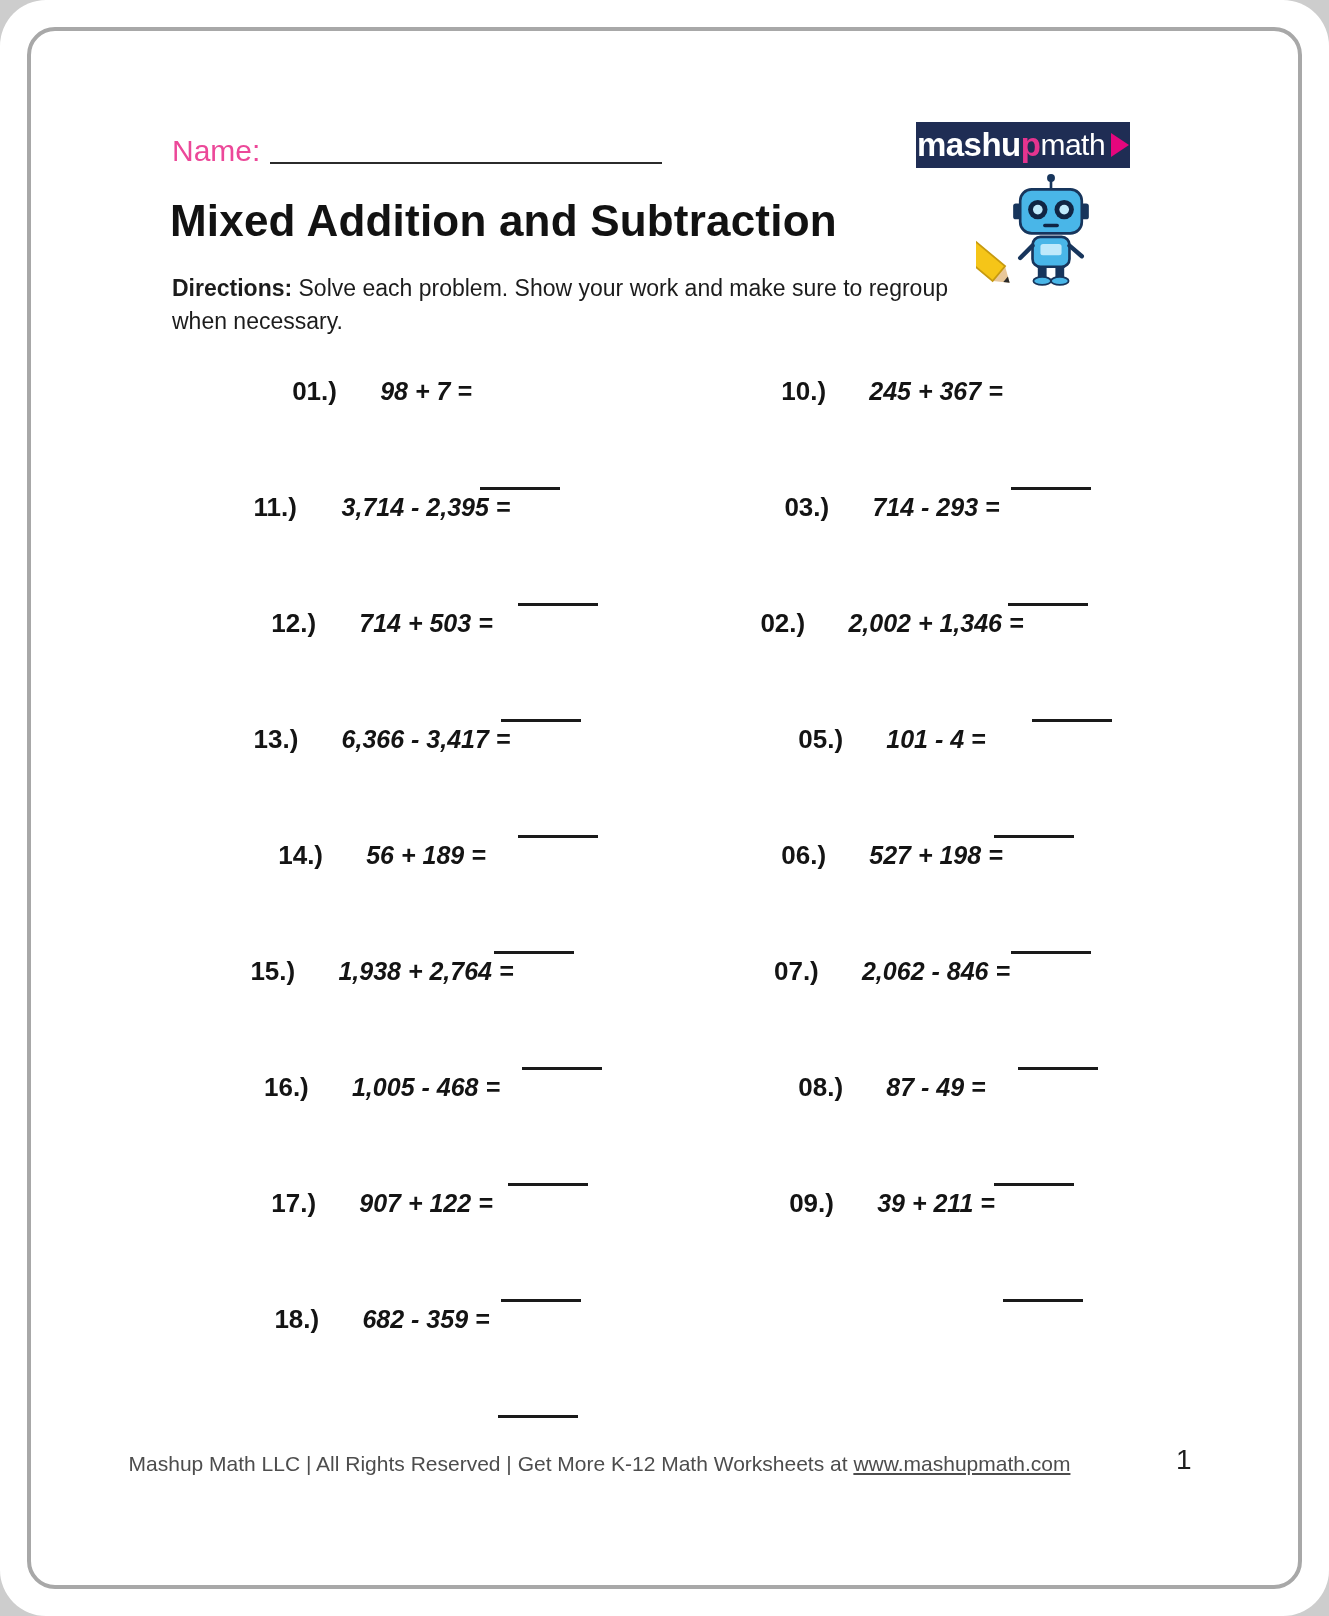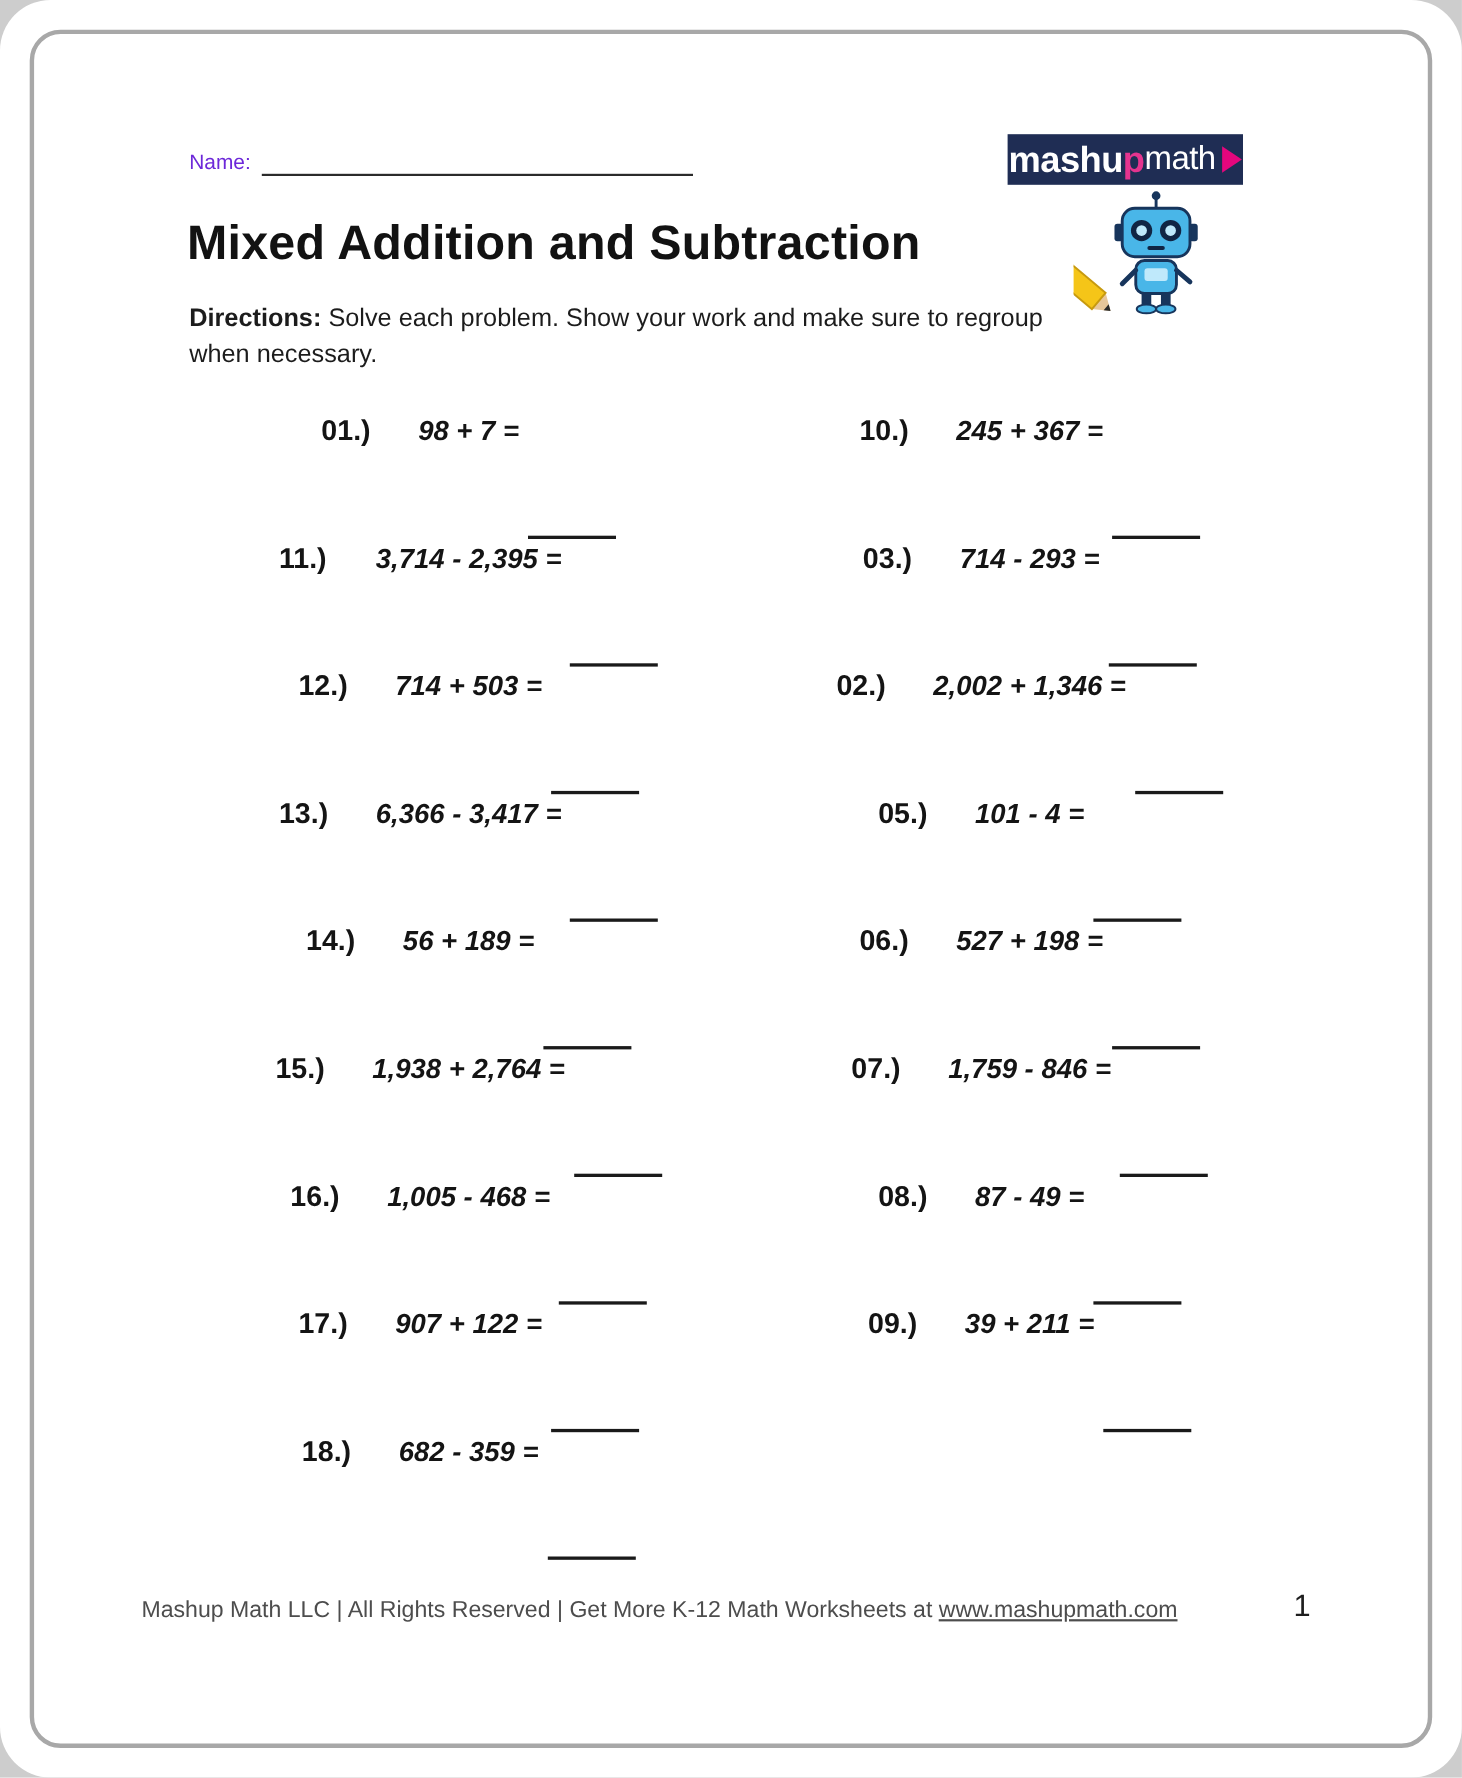--- a/index.html
+++ b/index.html
@@ -20,22 +20,22 @@
   .border-frame {
     position:absolute; inset:27px;
     border:4px solid #a8a8a8;
     border-radius:28px;
     pointer-events:none;
   }
 
   
   .name-row {
     position:absolute; left:172px; top:134px;
-    display:flex; align-items:flex-end;
-    font-size:19px; color:#6d28d9;
+    display:flex; align-items:center;
+    font-size:30px; color:#ec4899;
   }
   .name-line {
     display:inline-block; width:392px; height:26px;
     border-bottom:2px solid #2b2b2b; margin-left:10px;
   }
 
   
   .logo-block { position:absolute; left:888px; top:122px; width:242px; }
   .logo-bar {
     height:46px; background:#1f2d54;
@@ -214,21 +214,21 @@
       <span class="answer-blank"></span>
     </div>
     <div class="problem">
       <span class="pnum">15.)</span>
       <span class="pexpr">1,938 + 2,764 =</span>
       <span class="answer-blank"></span>
     </div>
 
     <div class="problem">
       <span class="pnum">07.)</span>
-      <span class="pexpr">1,759 - 846 =</span>
+      <span class="pexpr">2,062 - 846 =</span>
       <span class="answer-blank"></span>
     </div>
     <div class="problem">
       <span class="pnum">16.)</span>
       <span class="pexpr">1,005 - 468 =</span>
       <span class="answer-blank"></span>
     </div>
 
     <div class="problem">
       <span class="pnum">08.)</span>

